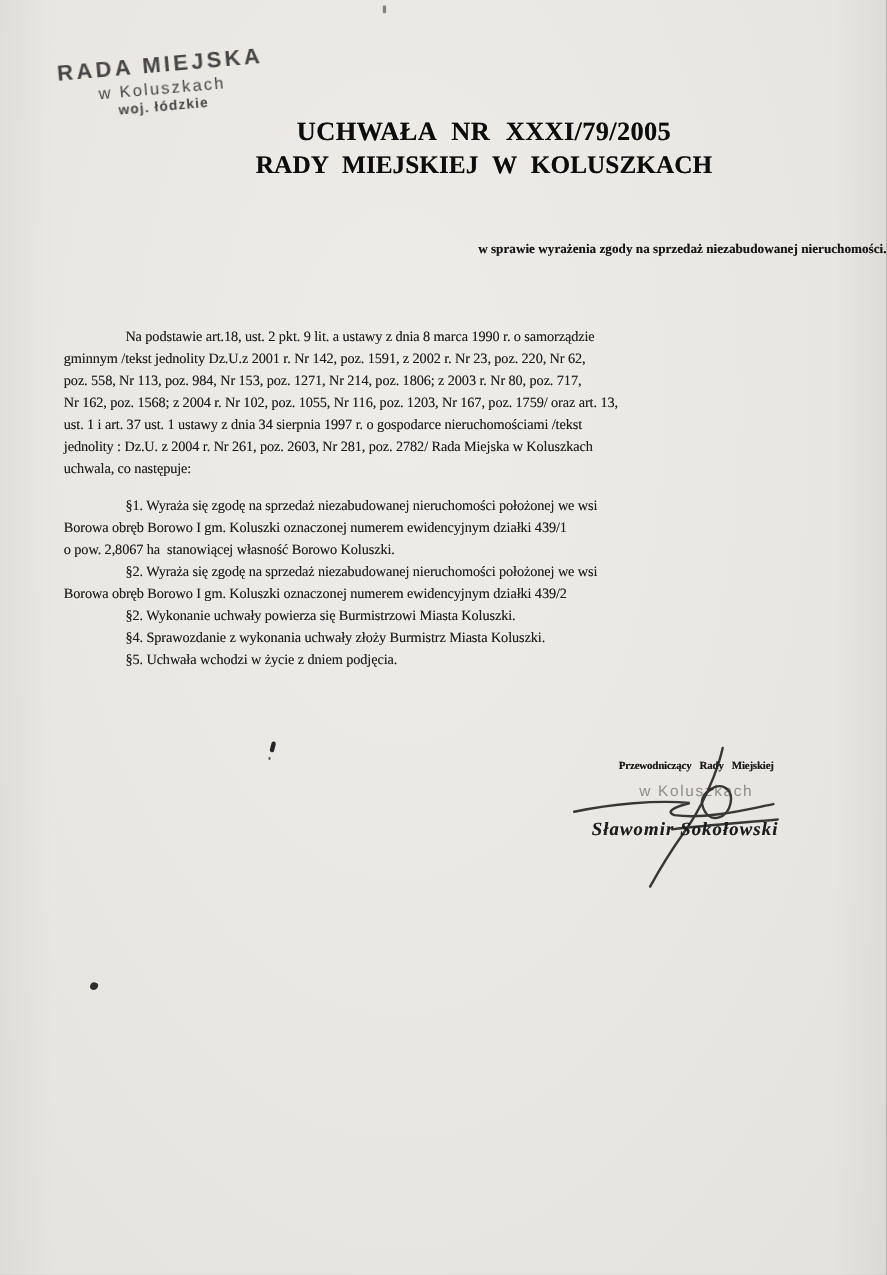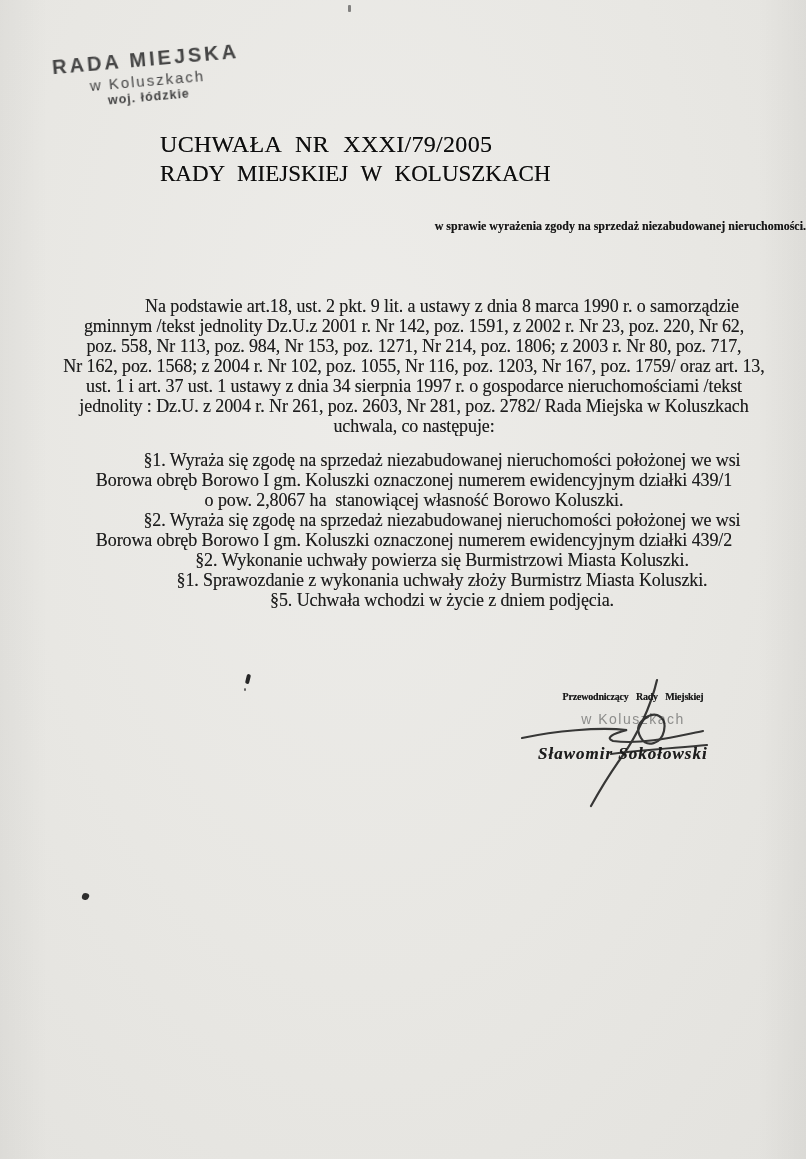--- a/index.html
+++ b/index.html
@@ -25,44 +25,42 @@
     font-family:"Liberation Sans", sans-serif;
     filter:blur(0.3px);
   }
   .stamp-l1 { font-size:20px; font-weight:bold; letter-spacing:3px; white-space:nowrap; }
   .stamp-l2 { font-size:15px; letter-spacing:2px; margin-top:1px; white-space:nowrap; }
   .stamp-l3 { font-size:12.5px; font-weight:bold; letter-spacing:1px; margin-top:1px; white-space:nowrap; }
 
   
   .title {
     position:absolute; left:160px; top:107px; width:560px;
-    text-align:left; font-weight:normal; color:#0d0d0d;
+    text-align:center; font-weight:bold; color:#0d0d0d;
     text-shadow:0 0 0.5px rgba(20,20,20,0.55);
-    margin-top:24px;
   }
   .title-l1 { font-size:24px; word-spacing:8px; letter-spacing:0.3px; white-space:nowrap; }
   .title-l2 { font-size:23px; word-spacing:7px; margin-top:3px; white-space:nowrap; }
   .title-l3 { font-size:22px; word-spacing:2px; margin-top:5px; white-space:nowrap; transform:translateX(-44px); }
 
   .subject {
     position:absolute; left:10px; top:219px; width:796px;
     text-align:right; font-weight:bold; font-size:12px; color:#161616;
     text-shadow:0 0 0.5px rgba(20,20,20,0.5);
     white-space:pre;
   }
 
   
   .paragraph { position:absolute; left:58px; width:712px; }
   .legal-basis { top:296px; }
   .sections { top:450px; }
   .line {
-    font-size:18px; line-height:20px; white-space:pre;
+    font-size:13px; line-height:20px; white-space:pre;
     letter-spacing:-0.1px;
     text-shadow:0 0 0.45px rgba(25,25,25,0.5);
-    text-align:center;
   }
   .indent { padding-left:56px; }
 
   
   .sig-role {
     position:absolute; left:528px; top:691px; width:210px;
     font-weight:bold; font-size:10px; word-spacing:5px; letter-spacing:-0.2px;
     color:#1a1a1a; text-align:center; white-space:nowrap;
     text-shadow:0 0 0.6px rgba(20,20,20,0.6);
   }
@@ -122,21 +120,21 @@
       <div class="line">o pow. 2,8067 ha  stanowiącej własność Borowo Koluszki.</div>
     </div>
     <div>
       <div class="line indent">§2. Wyraża się zgodę na sprzedaż niezabudowanej nieruchomości położonej we wsi</div>
       <div class="line">Borowa obręb Borowo I gm. Koluszki oznaczonej numerem ewidencyjnym działki 439/2</div>
     </div>
     <div>
       <div class="line indent">§2. Wykonanie uchwały powierza się Burmistrzowi Miasta Koluszki.</div>
     </div>
     <div>
-      <div class="line indent">§1. Sprawozdanie z wykonania uchwały złoży Burmistrz Miasta Koluszki.</div>
+      <div class="line indent">§4. Sprawozdanie z wykonania uchwały złoży Burmistrz Miasta Koluszki.</div>
     </div>
     <div>
       <div class="line indent">§5. Uchwała wchodzi w życie z dniem podjęcia.</div>
     </div>
   </div>
 
   <div class="sig-role">Przewodniczący Rady Miejskiej</div>
   <div class="sig-location">w Koluszkach</div>
 
   <svg class="sig-scrawl" viewBox="0 0 200 132" fill="none" stroke="#1f1f1f" stroke-width="2.2" stroke-linecap="round" opacity="0.88">

